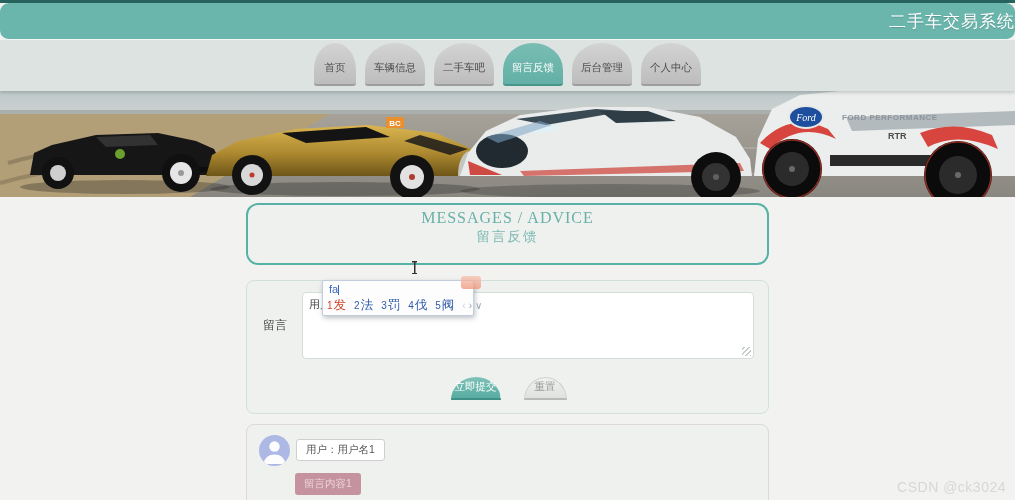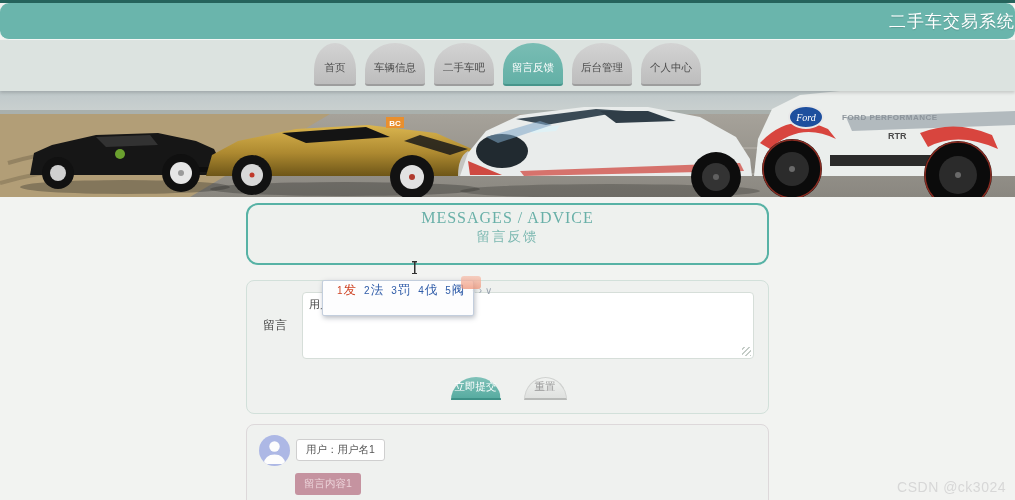--- a/index.html
+++ b/index.html
@@ -104,21 +104,21 @@
   }
   
   .ime {
     position:absolute; left:322px; top:280px; width:152px; height:36px;
     background:#fdfdfe; border:1px solid #c3cedd; border-radius:2px;
     box-shadow:1px 2px 5px rgba(60,70,90,.35); z-index:20;
   }
   .ime-comp { padding:2px 6px 0; font-size:11px; color:#3a66c0; line-height:13px; }
   .ime-comp .caret { background:#3a66c0; height:10px; }
   .ime-cands {
-    padding:2px 5px 0 14px; display:flex; align-items:baseline; gap:8px;
+    padding:2px 5px 0 4px; display:flex; align-items:baseline; gap:8px;
     font-size:11px; line-height:15px;
   }
   .cand { cursor:pointer; white-space:nowrap; }
   .cand .num { font-size:10px; margin-right:1px; }
   .cand { color:#2e5ba8; }
   .cand .char { font-size:12.5px; }
   .cand.first, .cand.first .num { color:#cf4526; }
   .ime-arrows { margin-left:auto; display:flex; gap:3px; align-items:center; color:#9aa4b0; font-size:10px; }
   .ime-arrows .dim { color:#ccd3da; }
   .ime-logo {
@@ -293,20 +293,21 @@
         <span>立即提交</span>
       </div>
     <div class="dome dome-reset">
         <span>重置</span>
       </div>
   </div>
 </div>
 
 <div class="ime">
   <div class="ime-logo"></div>
+  <div class="ime-comp"><span>fa</span><span class="caret"></span></div>
   <div class="ime-cands">
     <span class="cand first"><span class="num">1</span><span class="char">发</span></span>
     <span class="cand"><span class="num">2</span><span class="char">法</span></span>
     <span class="cand"><span class="num">3</span><span class="char">罚</span></span>
     <span class="cand"><span class="num">4</span><span class="char">伐</span></span>
     <span class="cand"><span class="num">5</span><span class="char">阀</span></span>
     <span class="ime-arrows">
       <span class="dim">‹</span>
       <span>›</span>
       <span>∨</span>

